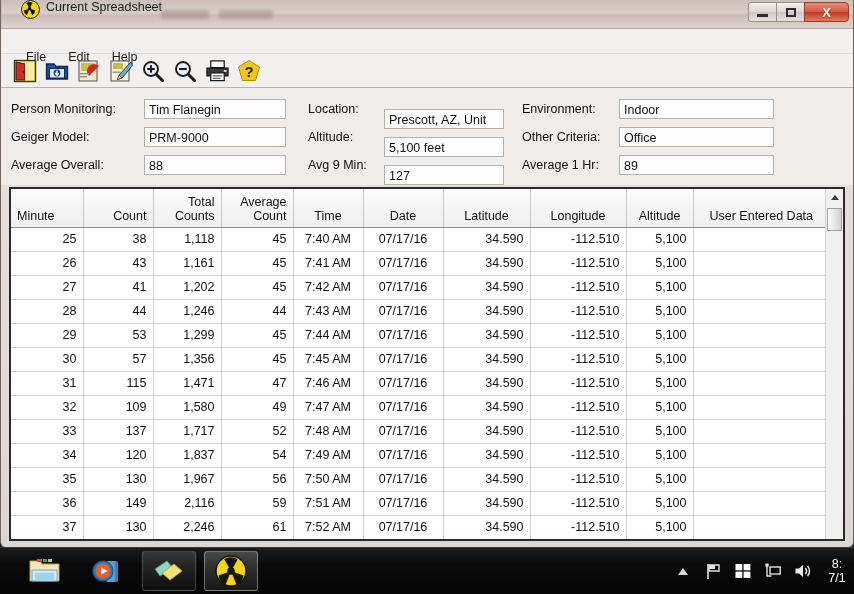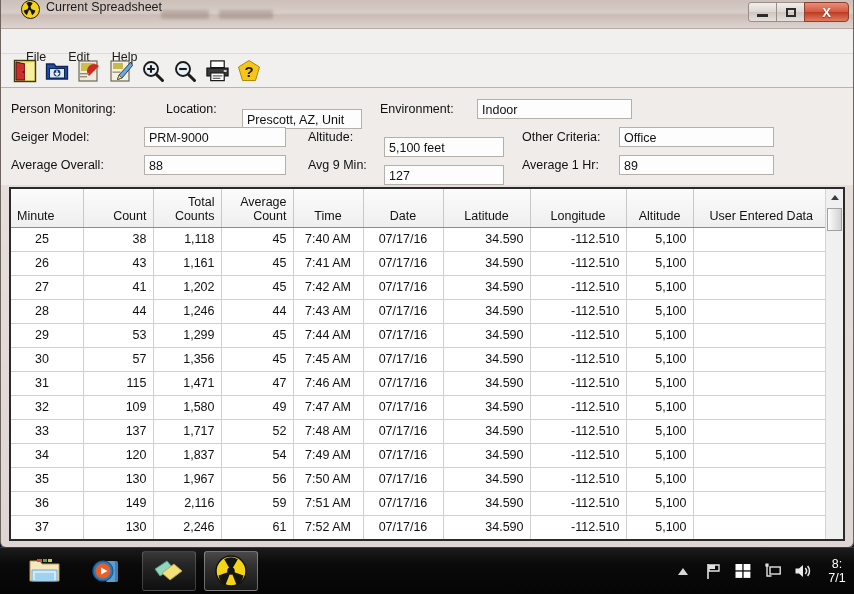--- a/index.html
+++ b/index.html
@@ -197,21 +197,21 @@
   table.grid th.center { text-align: center; }
   table.grid td {
     border-right: 1px solid #d0d0d0;
     border-bottom: 1px solid #d0d0d0;
     padding: 2px 6px 2px 6px;
     height: 24px;
     text-align: right;
     white-space: nowrap;
     box-sizing: border-box;
   }
-  table.grid td.left { text-align: left; padding-left: 24px; }
+  table.grid td.left { text-align: right; padding-left: 24px; }
   table.grid td.center { text-align: center; }
   table.grid tr td:last-child, table.grid tr th:last-child { border-right: none; }
 
   #vscroll {
     width: 17px;
     flex: 0 0 17px;
     background: #f0f0f0;
     border-left: 1px solid #d4d4d4;
     position: relative;
   }
@@ -396,20 +396,21 @@
           <path d="M12 1.5 L22.5 8 L18.5 21.5 L5.5 21.5 L1.5 8 Z" fill="#f5c518" stroke="#b08a00" stroke-width="1"></path>
           <text x="12" y="17.5" text-anchor="middle" font-family="Liberation Sans, sans-serif" font-size="15" font-weight="bold" fill="#1a1a1a">?</text>
         </svg>
       </div>
     </div>
 
     <div id="infopanel">
 
       <div class="inforow">
         <div class="lbl c1-lbl">Person Monitoring:</div>
+        <div class="fld c1-fld">Tim Flanegin</div>
         <div class="lbl c2-lbl">Location:</div>
         <div class="fld c2-fld">Prescott, AZ, Unit</div>
         <div class="lbl c3-lbl">Environment:</div>
         <div class="fld c3-fld">Indoor</div>
       </div>
 
       <div class="inforow">
         <div class="lbl c1-lbl">Geiger Model:</div>
         <div class="fld c1-fld">PRM-9000</div>
         <div class="lbl c2-lbl">Altitude:</div>

